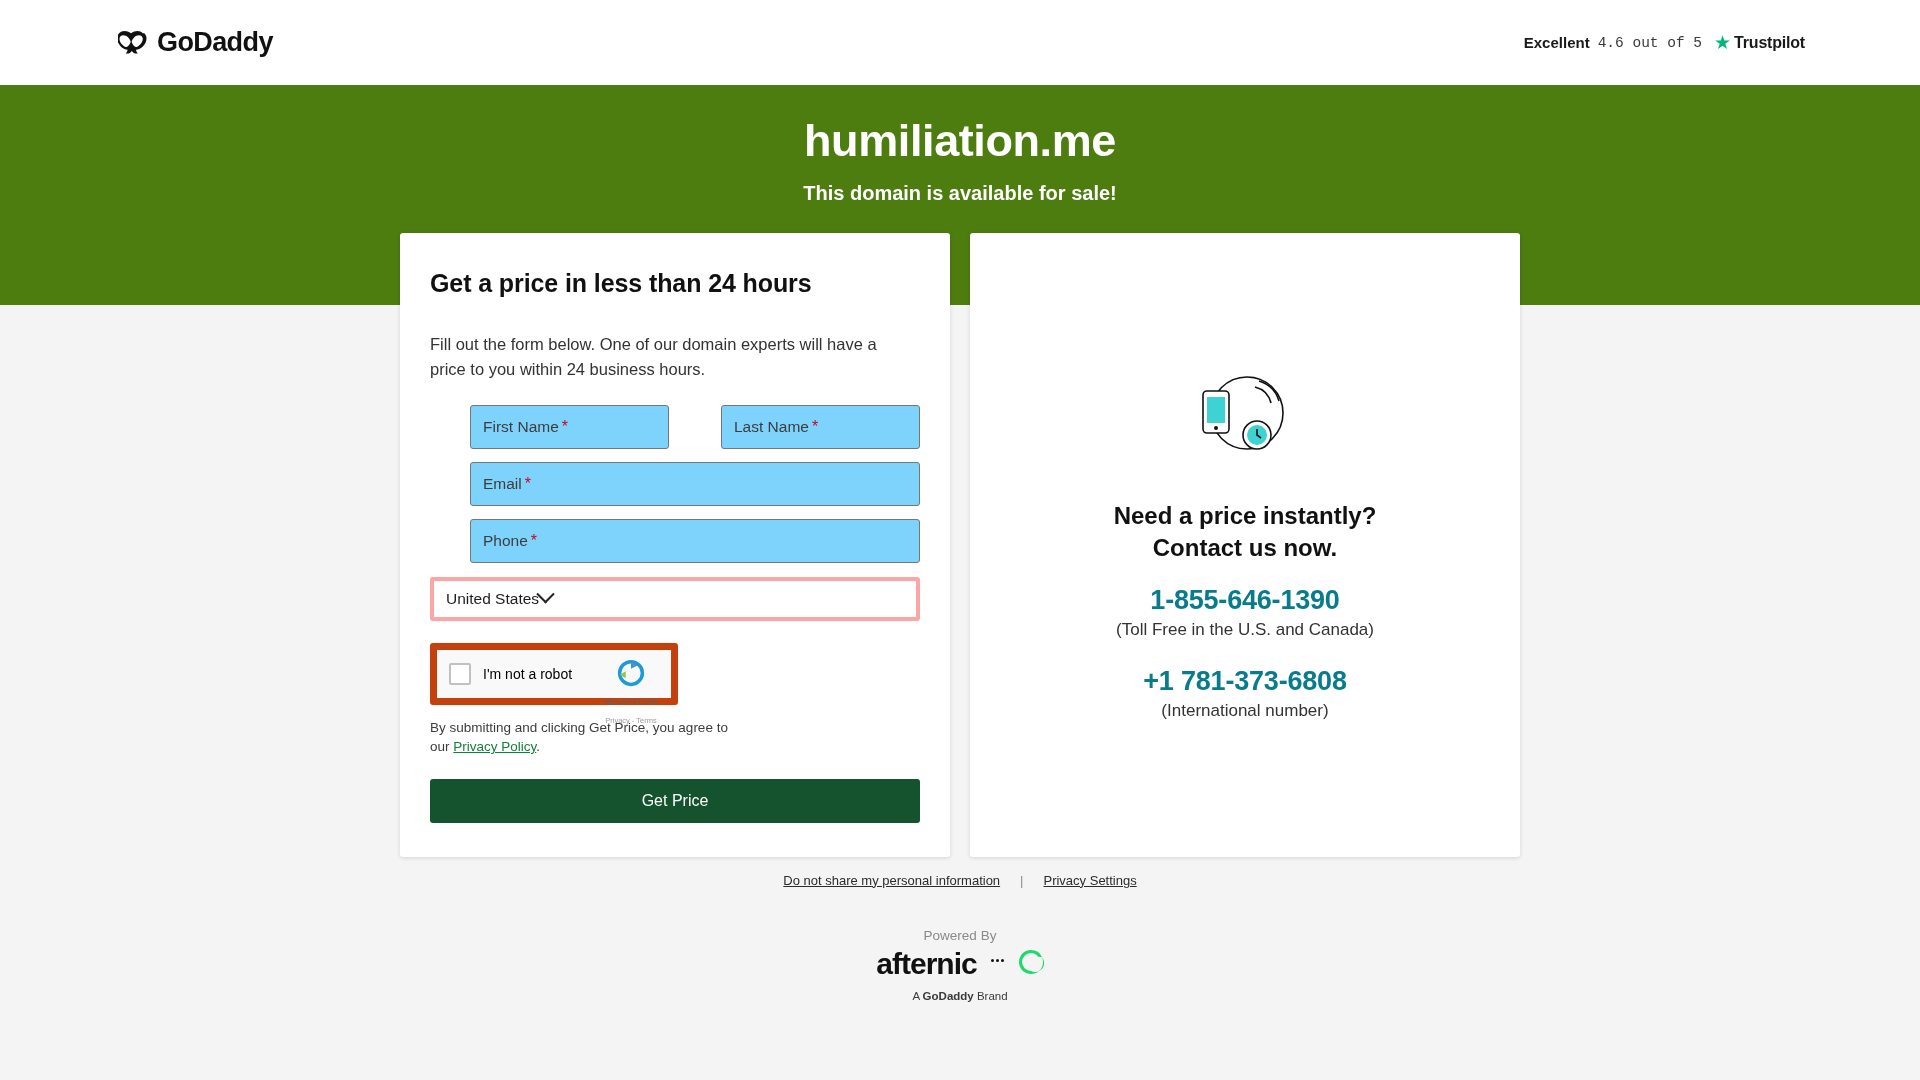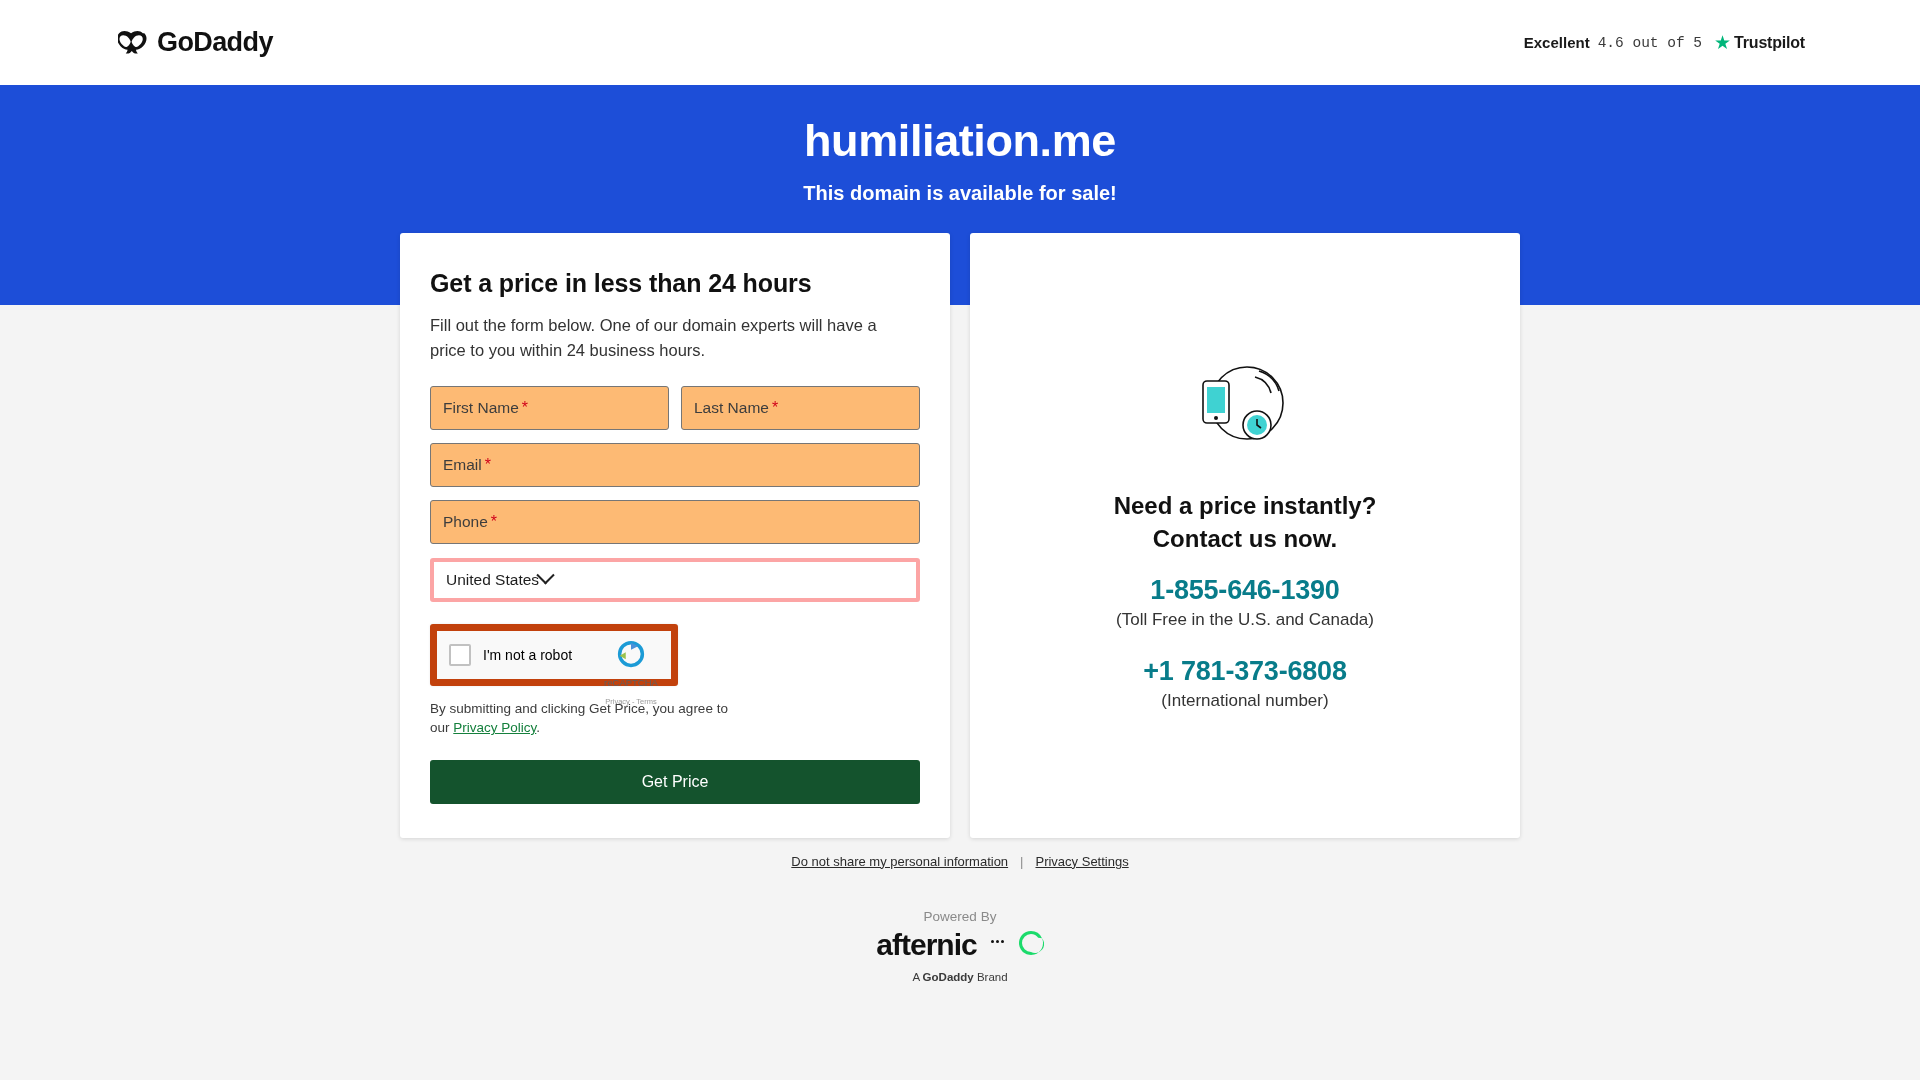--- a/index.html
+++ b/index.html
@@ -36,21 +36,21 @@
     font-size: 15px;
   }
   .tp-excellent { font-weight: 700; color: #1a1a1a; }
   .tp-score { color: #3a3a3a; font-size: 14.5px; font-family: Liberation Mono, monospace; }
   .tp-brand { display: flex; align-items: center; gap: 3px; margin-left: 4px; }
   .tp-star { color: #00b67a; font-size: 19px; line-height: 1; }
   .tp-name { font-weight: 700; font-size: 16px; color: #1a1a1a; letter-spacing: -0.2px; }
 
   
   .hero {
-    background: #1d4ed8;
+    background: #4d7c0f;
     height: 220px;
     padding-top: 28px;
     text-align: center;
     color: #ffffff;
   }
   .hero-domain {
     font-size: 45px;
     font-weight: 700;
     letter-spacing: -0.4px;
     line-height: 1.25;
@@ -87,38 +87,39 @@
     justify-content: center;
   }
 
   .form-title {
     font-size: 25px;
     font-weight: 700;
     color: #111;
     letter-spacing: -0.1px;
   }
   .form-desc {
-    margin-top: 15px;
+    margin-top: 34px;
     font-size: 16.5px;
     line-height: 1.5;
     color: #333;
     max-width: 470px;
   }
 
   .field-row { display: flex; gap: 12px; margin-top: 23px; }
   .field {
     position: relative;
     height: 44px;
     border: 1px solid #767676;
     border-radius: 3px;
-    background: #fdba74;
+    background: #7dd3fc;
     display: flex;
     align-items: center;
     padding: 0 12px;
     flex: 1;
+    margin-left: 40px;
   }
   .field-label {
     font-size: 15.5px;
     color: #3d3d3d;
   }
   .req { color: #d0021b; margin-left: 3px; }
   .field.full { width: 100%; }
   .field-row.single { margin-top: 13px; }
 
   .select-field {
@@ -224,21 +225,21 @@
     text-align: center;
   }
   .phone.second { margin-top: 26px; }
 
   
   .footer-links {
     margin-top: 16px;
     display: flex;
     justify-content: center;
     align-items: flex-end;
-    gap: 12px;
+    gap: 20px;
     font-size: 13px;
   }
   .footer-links a { color: #2b2b2b; }
   .sep { color: #8b8b8b; }
 
   
   .powered {
     margin-top: 40px;
     text-align: center;
   }

